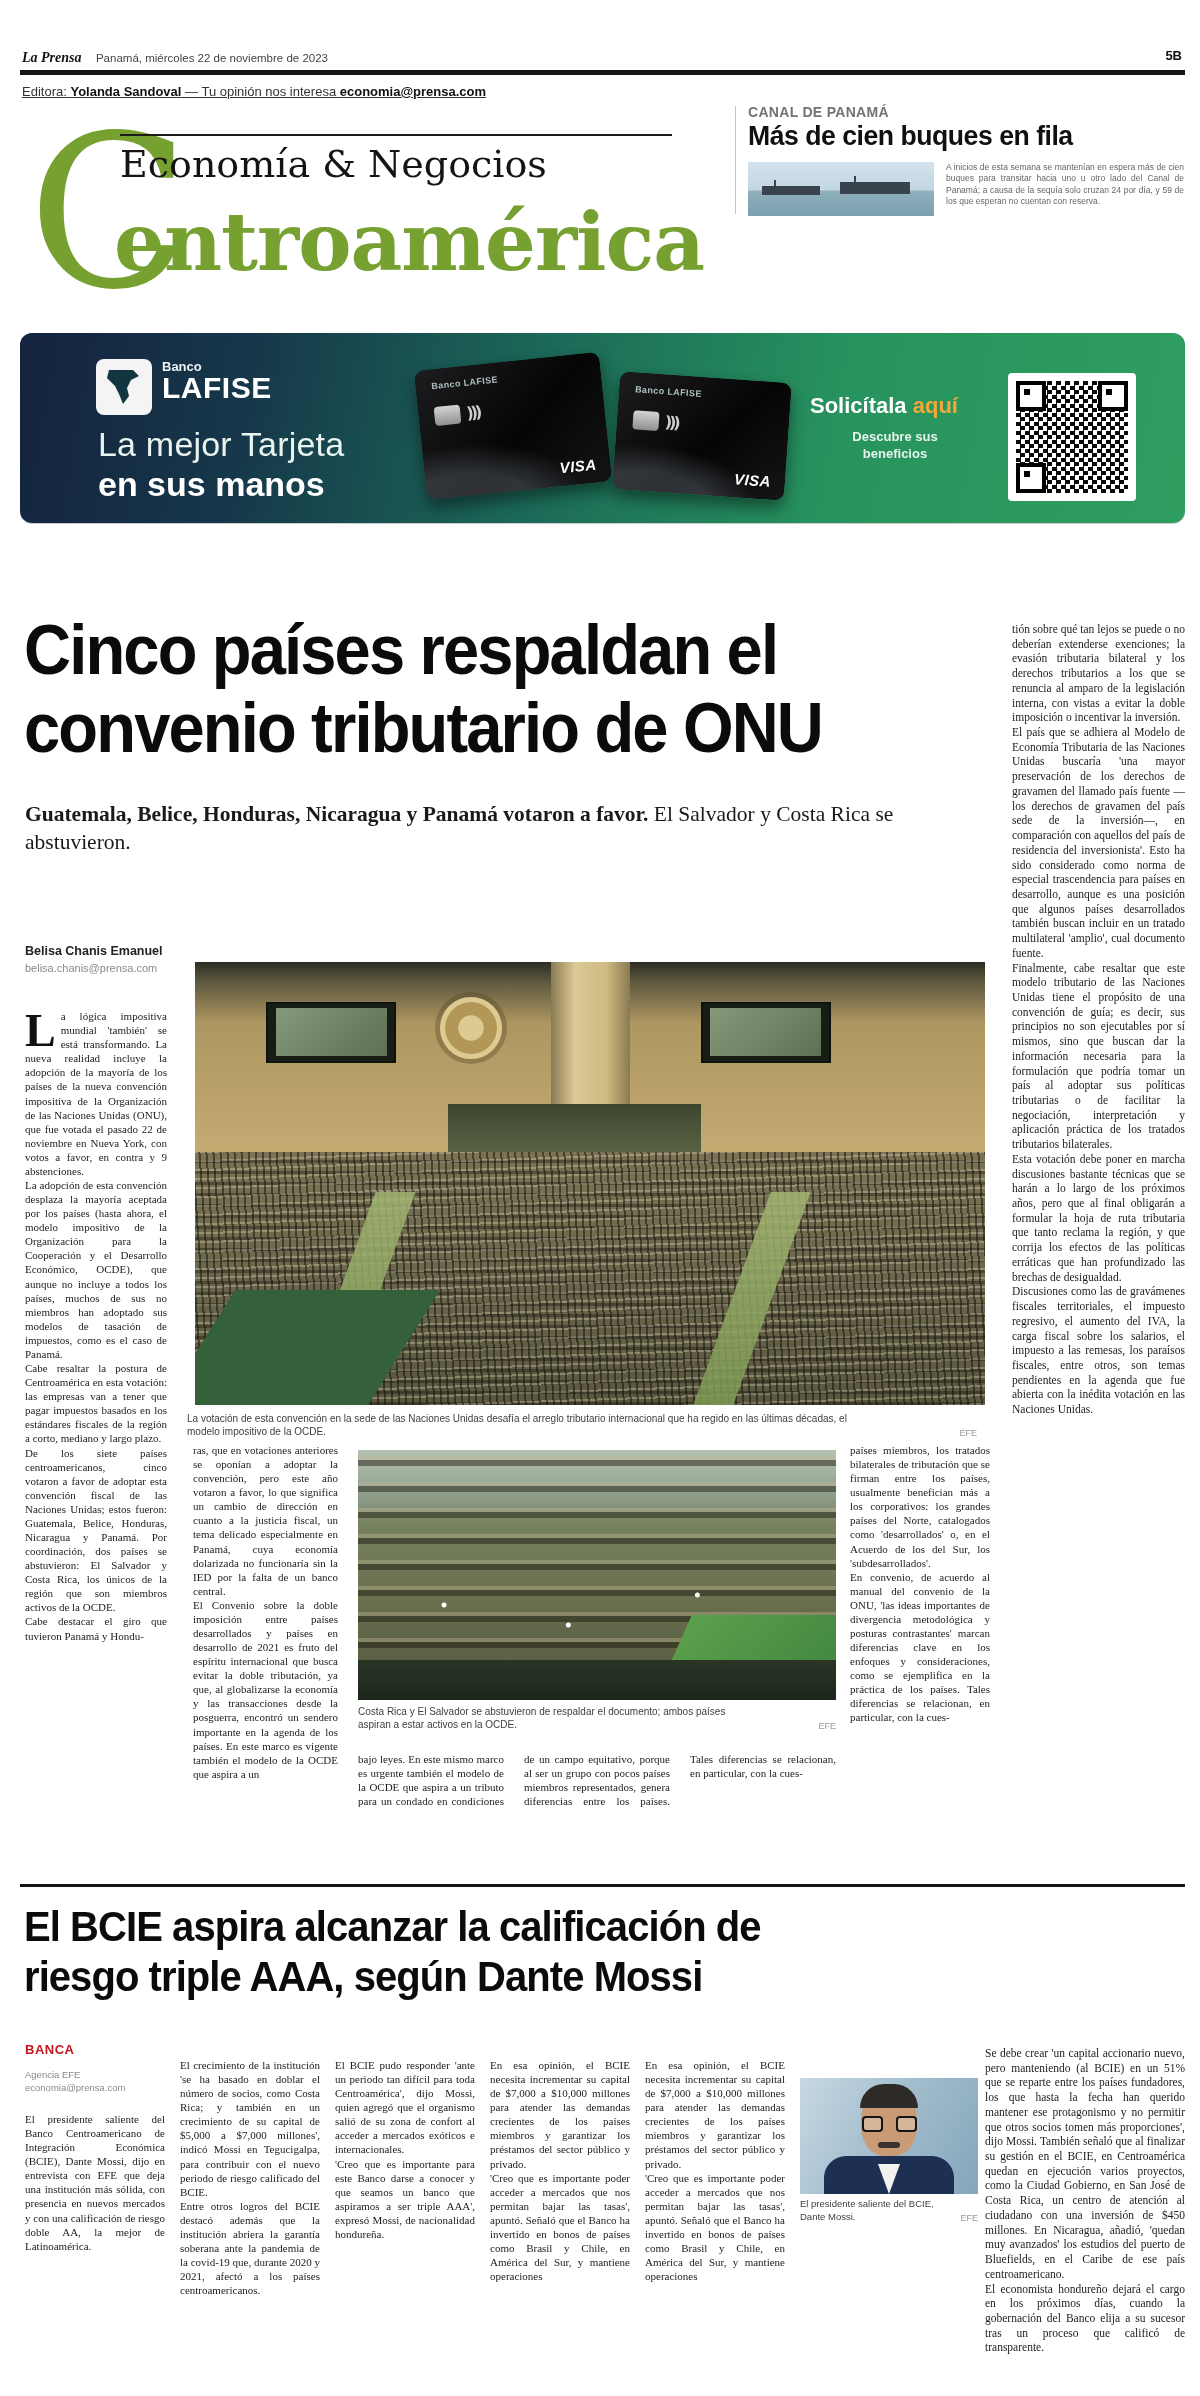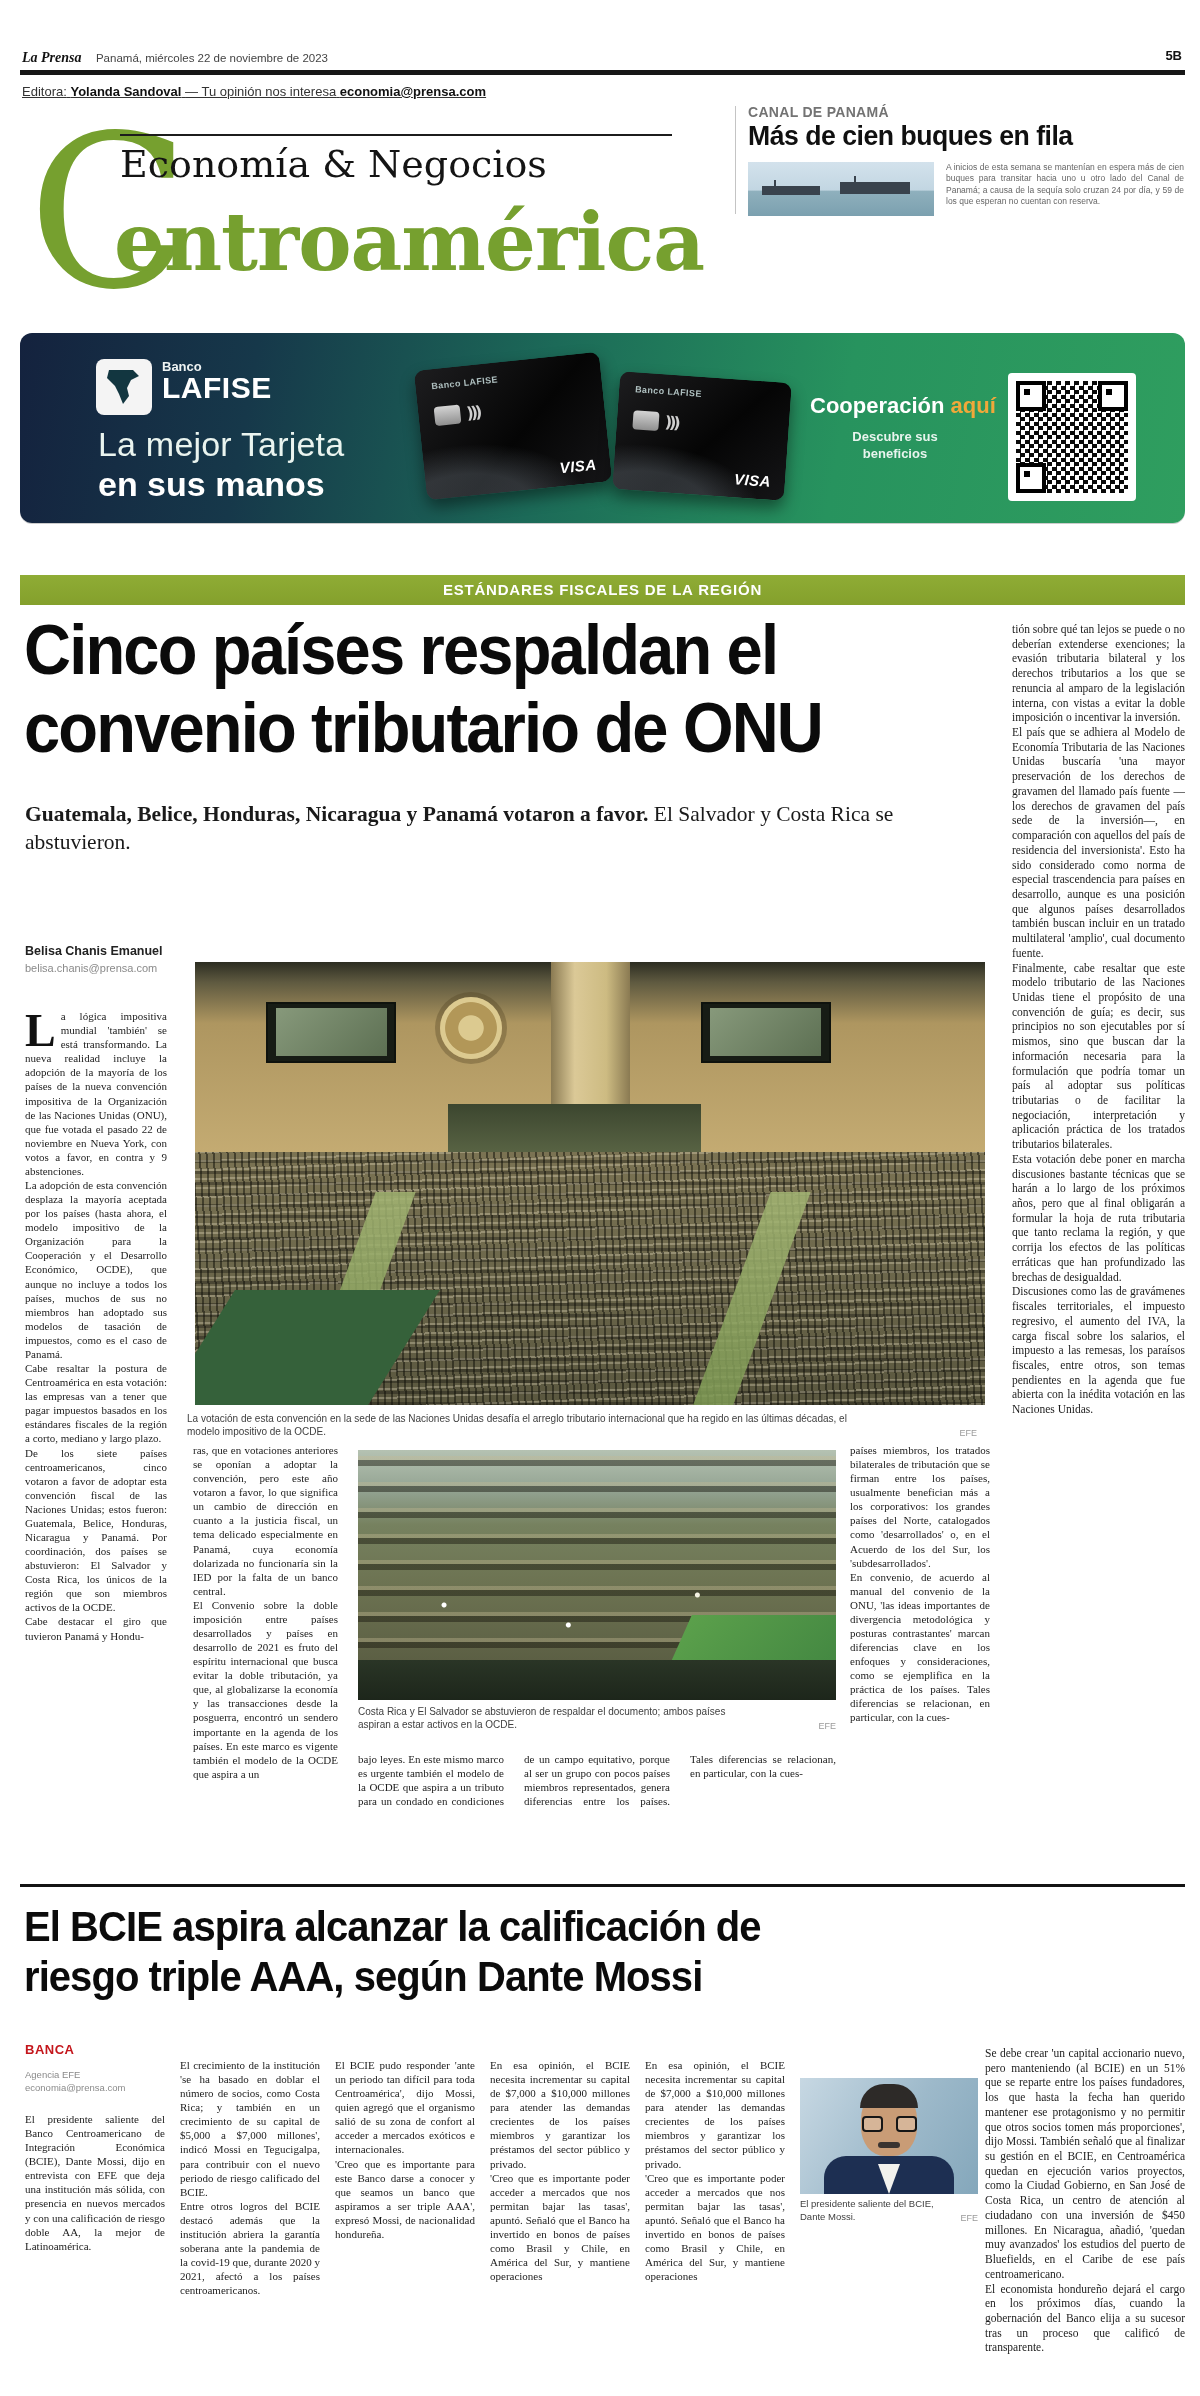--- a/index.html
+++ b/index.html
@@ -160,37 +160,36 @@
       <span class="visa">VISA</span>
     </div>
     <div class="abs card" style="left:596px;top:44px;width:172px;height:118px;transform:rotate(4deg);">
       <span class="cbrand">Banco LAFISE</span>
       <span class="chip"></span>
       <span class="nfc">)))</span>
       <span class="visa">VISA</span>
     </div>
 
     <div class="abs cta" style="left:790px;top:60px;">
-      <span>Cooperación</span>
+      <span>Solicítala</span>
       <span class="accent">aquí</span>
     </div>
     <div class="abs cta-sub" style="left:800px;top:96px;width:150px;">
       <div>Descubre sus</div>
       <div>beneficios</div>
     </div>
     <div class="abs qr" style="left:988px;top:40px;width:112px;height:112px;">
       <div class="qr-noise">
         <span class="finder" style="left:0;top:0;"></span>
         <span class="finder" style="right:0;top:0;"></span>
         <span class="finder" style="left:0;bottom:0;"></span>
       </div>
     </div>
   </div>
 
-  <div class="abs tagbar" style="left:20px;top:575px;width:1165px;height:30px;">ESTÁNDARES FISCALES DE LA REGIÓN</div>
 
   <div class="abs headline" style="left:24px;top:612px;width:1000px;">
     <span>Cinco países respaldan el</span>
     <span>convenio tributario de ONU</span>
   </div>
 
   <div class="abs deck" style="left:25px;top:800px;width:880px;">
     <b>Guatemala, Belice, Honduras, Nicaragua y Panamá votaron a favor.</b><span> El Salvador y Costa Rica se abstuvieron.</span>
   </div>
 

